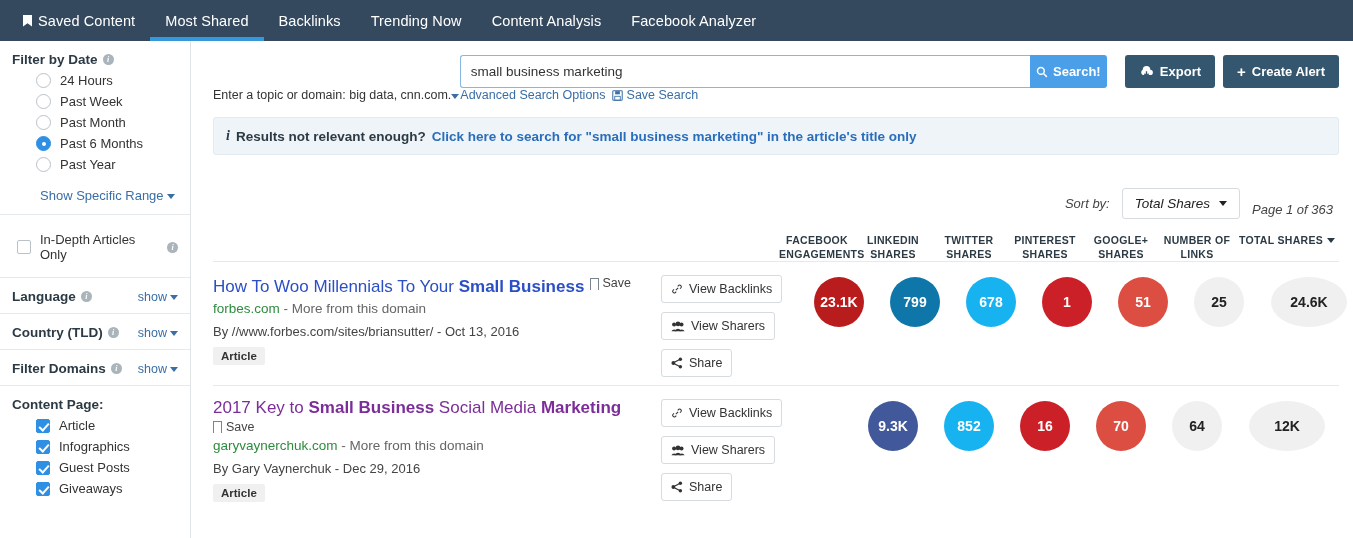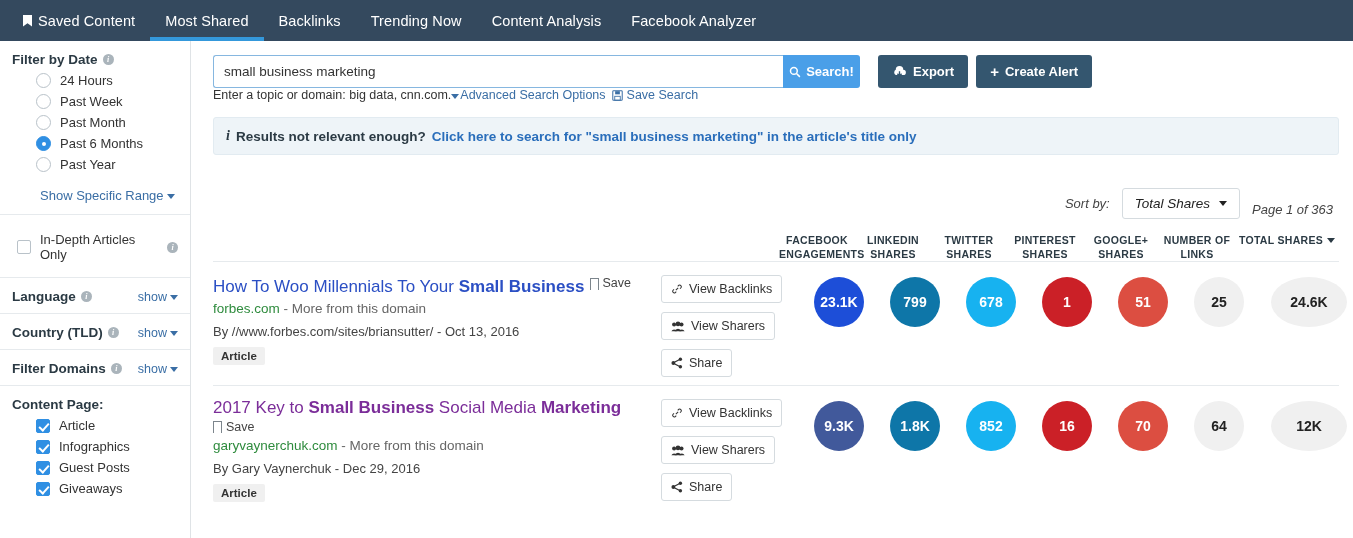--- a/index.html
+++ b/index.html
@@ -177,20 +177,21 @@
   .main {
     flex: 1;
     background: #fff;
     padding: 14px 14px 0 22px;
     overflow: hidden;
   }
   .search-row {
     display: flex;
     align-items: stretch;
     height: 33px;
+    justify-content: flex-end;
   }
   .search-input-wrap {
     position: relative;
     flex: none;
     width: 570px;
   }
   .search-input {
     width: 100%;
     height: 33px;
     border: 1px solid #86b7e0;
@@ -704,21 +705,21 @@
             <circle cx="12.5" cy="3" r="2.3" fill="#333"></circle>
             <circle cx="12.5" cy="13" r="2.3" fill="#333"></circle>
             <circle cx="3.2" cy="8" r="2.6" fill="#333"></circle>
             <path d="M5 6.8 L11 3.6 M5 9.2 L11 12.4" stroke="#333" stroke-width="1.5"></path>
           </svg>
           <span>Share</span>
         </button>
       </div>
       <div class="r-metrics">
         <div class="metric-cell">
-          <div class="bubble" style="background:#1d4ed8">23.1K</div>
+          <div class="bubble" style="background:#b91c1c">23.1K</div>
         </div>
         <div class="metric-cell">
           <div class="bubble" style="background:#0e76a8">799</div>
         </div>
         <div class="metric-cell">
           <div class="bubble" style="background:#17b2f0">678</div>
         </div>
         <div class="metric-cell">
           <div class="bubble" style="background:#cb2027">1</div>
         </div>
@@ -779,23 +780,20 @@
             <path d="M5 6.8 L11 3.6 M5 9.2 L11 12.4" stroke="#333" stroke-width="1.5"></path>
           </svg>
           <span>Share</span>
         </button>
       </div>
       <div class="r-metrics">
         <div class="metric-cell">
           <div class="bubble" style="background:#41599b">9.3K</div>
         </div>
         <div class="metric-cell">
-          <div class="bubble" style="background:#0e76a8">1.8K</div>
-        </div>
-        <div class="metric-cell">
           <div class="bubble" style="background:#17b2f0">852</div>
         </div>
         <div class="metric-cell">
           <div class="bubble" style="background:#cb2027">16</div>
         </div>
         <div class="metric-cell">
           <div class="bubble" style="background:#dc4e41">70</div>
         </div>
         <div class="metric-cell">
           <div class="bubble grey">64</div>

